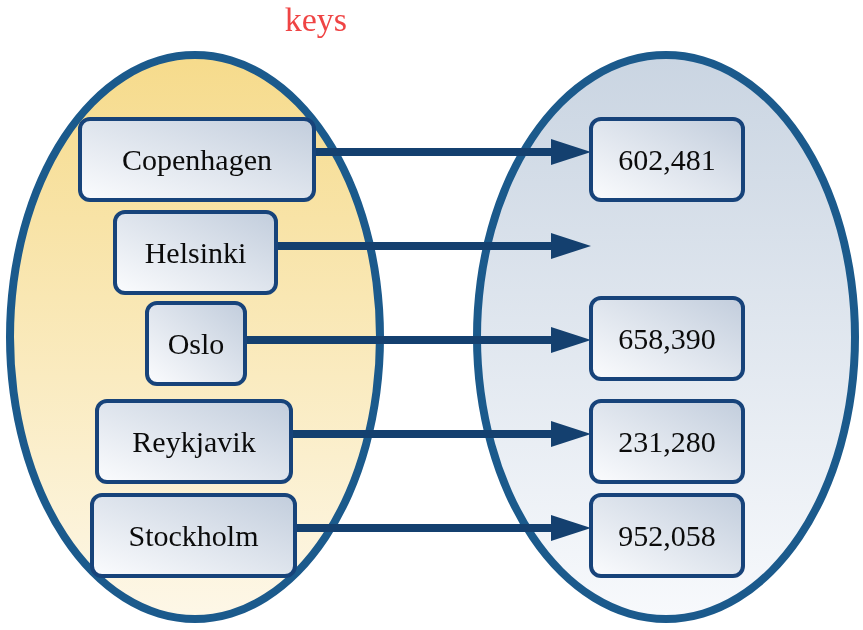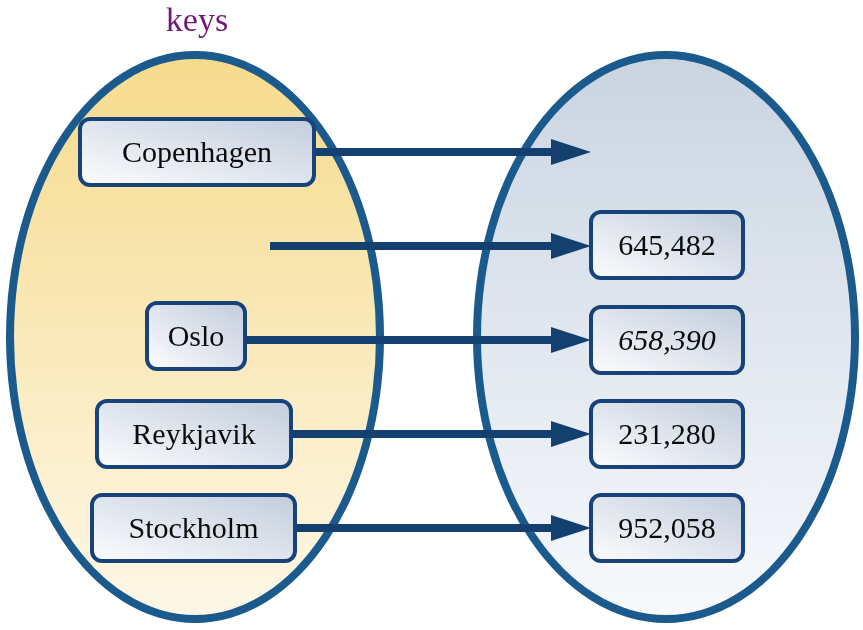--- a/index.html
+++ b/index.html
@@ -12,24 +12,24 @@
     position: relative;
     width: 863px;
     height: 630px;
     background: #ffffff;
     overflow: hidden;
   }
   .set-header {
     position: absolute;
     top: 0;
     width: 300px;
-    text-align: center;
+    text-align: right;
     font-size: 34px;
     line-height: 40px;
-    color: #701a75;
+    color: #ef4444;
   }
   .header-keys   { left: 47px; }
   .header-values { left: 520px; }
 
   .ellipse {
     position: absolute;
     border-radius: 50%;
     border: 8px solid var(--ellipse-border, #1b5a8c);
   }
   .ellipse-keys {
@@ -49,21 +49,21 @@
 
   .arrow-layer {
     position: absolute;
     left: 0; top: 0;
     width: 863px; height: 630px;
     pointer-events: none;
   }
 
   .node-box {
     position: absolute;
-    height: 70px;
+    height: 85px;
     border: 4px solid var(--box-border, #17437a);
     border-radius: 12px;
     background: linear-gradient(to top right,
       var(--box-fill-light, #fafbfd) 0%,
       var(--box-fill-dark, #c3cedd) 100%);
     display: flex;
     align-items: center;
     justify-content: center;
     font-size: 30px;
     white-space: nowrap;
@@ -74,21 +74,21 @@
   .key-0 { left: 78px;  top: 117px; width: 238px; }
   .key-1 { left: 113px; top: 210px; width: 165px; }
   .key-2 { left: 145px; top: 301px; width: 102px; }
   .key-3 { left: 95px;  top: 399px; width: 198px; }
   .key-4 { left: 90px;  top: 493px; width: 207px; }
 
   
   .value-box { left: 589px; width: 156px; }
   .val-0 { top: 117px; }
   .val-1 { top: 210px; }
-  .val-2 { top: 305px; font-style: italic; }
+  .val-2 { top: 296px; }
   .val-3 { top: 399px; }
   .val-4 { top: 493px; font-family: Liberation Serif, serif; }
 </style>
 </head>
 <body>
 
 <div class="canvas">
 
   <div class="set-header header-keys">keys</div>
 
@@ -114,32 +114,35 @@
     </g>
     <g>
       <line x1="289" y1="528" x2="556" y2="528" stroke-width="8" stroke="#14406f"></line>
       <polygon points="551,515 551,541 591,528" fill="#14406f"></polygon>
     </g>
   </svg>
 
   <div class="node-box key-0">
     <span>Copenhagen</span>
   </div>
+  <div class="node-box key-1">
+    <span>Helsinki</span>
+  </div>
   <div class="node-box key-2">
     <span>Oslo</span>
   </div>
   <div class="node-box key-4">
     <span>Stockholm</span>
   </div>
   <div class="node-box key-3">
     <span>Reykjavik</span>
   </div>
 
-  <div class="node-box value-box val-1">
-    <span>645,482</span>
+  <div class="node-box value-box val-0">
+    <span>602,481</span>
   </div>
   <div class="node-box value-box val-2">
     <span>658,390</span>
   </div>
   <div class="node-box value-box val-3">
     <span>231,280</span>
   </div>
   <div class="node-box value-box val-4">
     <span>952,058</span>
   </div>

